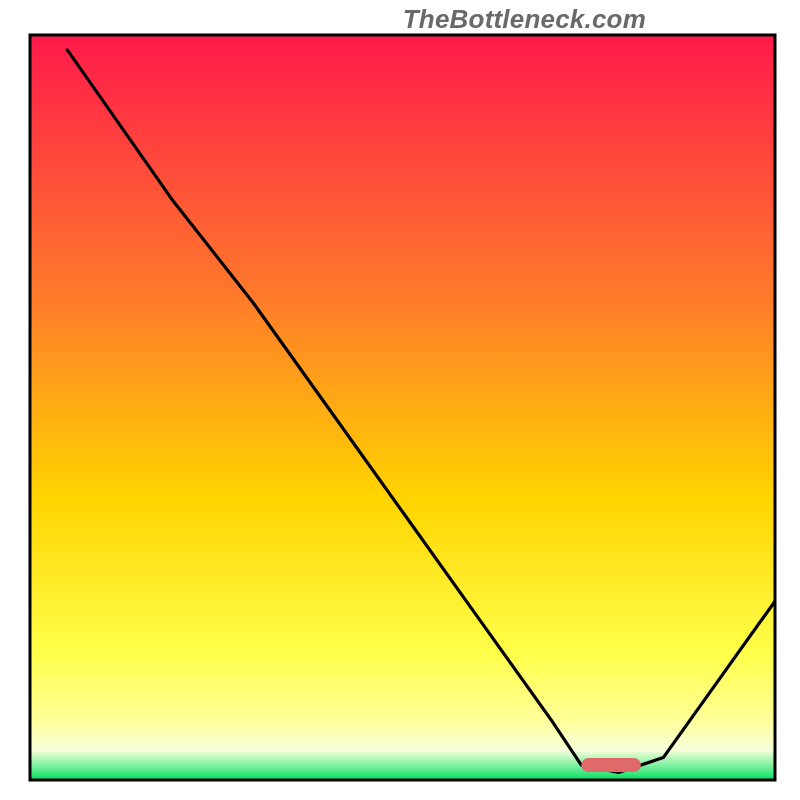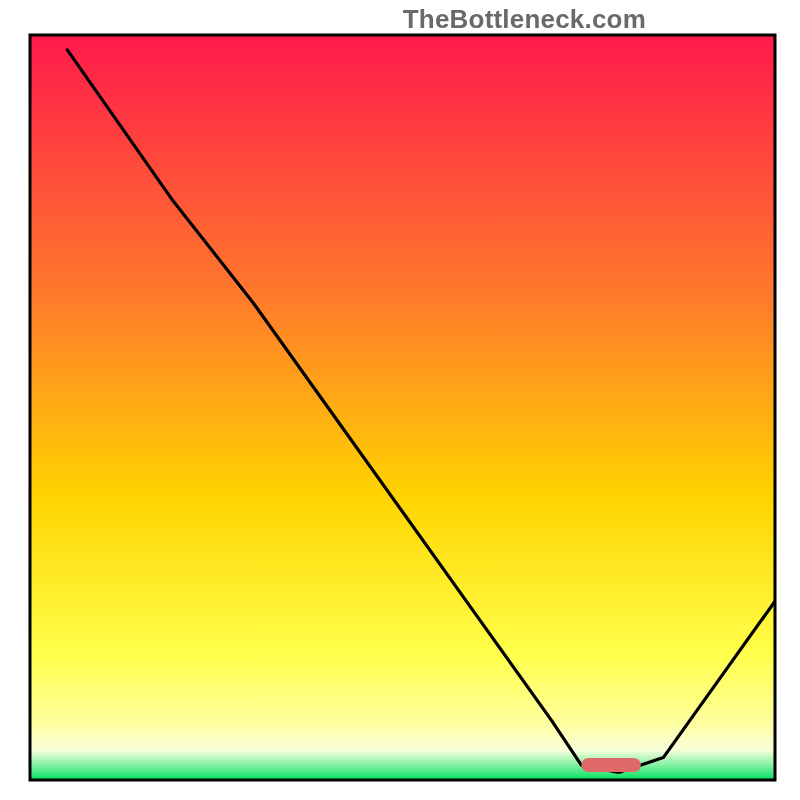--- a/index.html
+++ b/index.html
@@ -8,20 +8,21 @@
     width: 800px;
     height: 800px;
     background: #ffffff;
     overflow: hidden;
     font-family: Arial, Helvetica, sans-serif;
   }
   .wrap {
     position: relative;
     width: 656px;
     height: 800px;
+    font-style: italic;
   }
   .watermark {
     position: absolute;
     top: 4px;
     right: 10px;
     font-size: 26px;
     font-weight: 600;
     color: #696969;
     letter-spacing: 0.2px;
   }

